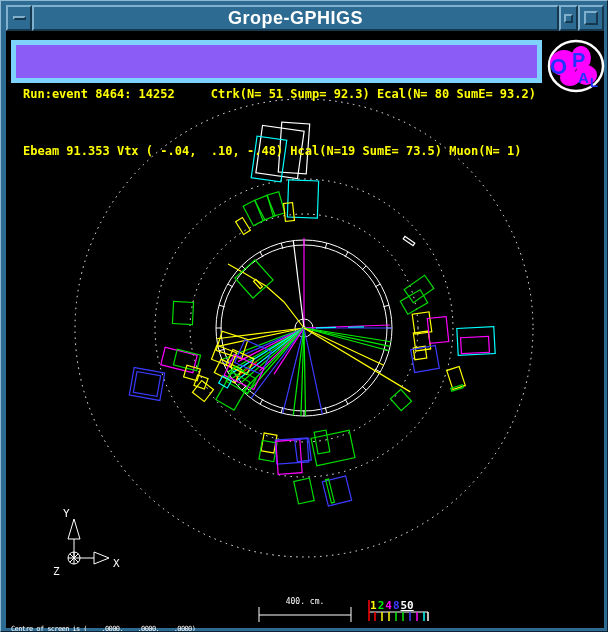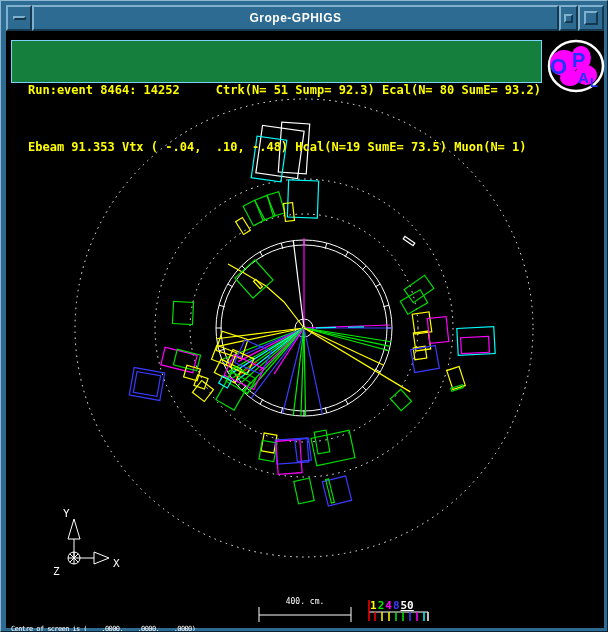--- a/index.html
+++ b/index.html
@@ -5,30 +5,30 @@
   html,body{margin:0;padding:0;background:#000;}
   .window{position:relative;width:608px;height:632px;background:#2e6b92;
     font-family:"Liberation Sans",sans-serif;box-sizing:border-box;
     border-top:1px solid #8db8d4;border-left:1px solid #8db8d4;
     border-right:1px solid #0c2233;border-bottom:1px solid #0c2233;overflow:hidden;}
   .titlebar{position:absolute;left:5px;top:4px;width:598px;height:26px;display:flex;}
   .raised{background:#2e6b92;border-top:2px solid #7fb0cd;border-left:2px solid #7fb0cd;
     border-right:2px solid #16384e;border-bottom:2px solid #16384e;box-sizing:border-box;}
   .tb-btn{width:26px;height:26px;display:flex;align-items:center;justify-content:center;flex:none;}
   .tb-btn.narrow{width:19px;}
-  .tb-title{flex:1;color:#fff;font-weight:bold;font-size:12px;text-align:center;line-height:22px;
+  .tb-title{flex:1;color:#fff;font-weight:bold;font-size:18px;text-align:center;line-height:22px;
     letter-spacing:0.5px;overflow:hidden;white-space:nowrap;}
   .glyph-dash{width:13px;height:4px;}
   .glyph-sq-s{width:9px;height:9px;}
   .glyph-sq-b{width:14px;height:14px;}
   .canvas{position:absolute;left:5px;top:30px;width:598px;height:597px;background:#000;}
   .overlay{position:absolute;left:0;top:0;width:608px;height:632px;pointer-events:none;}
-  .infobox{position:absolute;left:10px;top:39px;width:531px;height:43px;background:#15803d;
-    border:1px solid #7dd3fc;color:#ffff00;font:bold 12px "DejaVu Sans Mono",monospace;
-    white-space:pre;line-height:19px;padding:2px 0 0 16px;box-sizing:border-box;z-index:3;}
+  .infobox{position:absolute;left:10px;top:39px;width:531px;height:43px;background:#8b5cf6;
+    border:5px solid #7dd3fc;color:#ffff00;font:bold 12px "DejaVu Sans Mono",monospace;
+    white-space:pre;line-height:19px;padding:2px 0 0 7px;box-sizing:border-box;z-index:3;}
   .centre-text{position:absolute;left:10px;top:612px;color:#fff;
     font:7px "DejaVu Sans Mono",monospace;letter-spacing:-0.6px;white-space:pre;z-index:3;margin-top:12px;}
   .scale-label{position:absolute;left:258px;top:596px;width:92px;text-align:center;color:#fff;
     font:8px "DejaVu Sans Mono",monospace;z-index:3;}
   .legend-labels{position:absolute;left:369px;top:598px;display:flex;gap:1px;
     font:bold 11px "DejaVu Sans Mono",monospace;z-index:3;}
   svg text{font-family:"DejaVu Sans Mono",monospace;}
   .axis-label{font-size:11px;fill:#fff;}
   .logo-letter{font-family:"Liberation Sans",sans-serif;font-weight:bold;fill:#2233ff;}
 </style>

